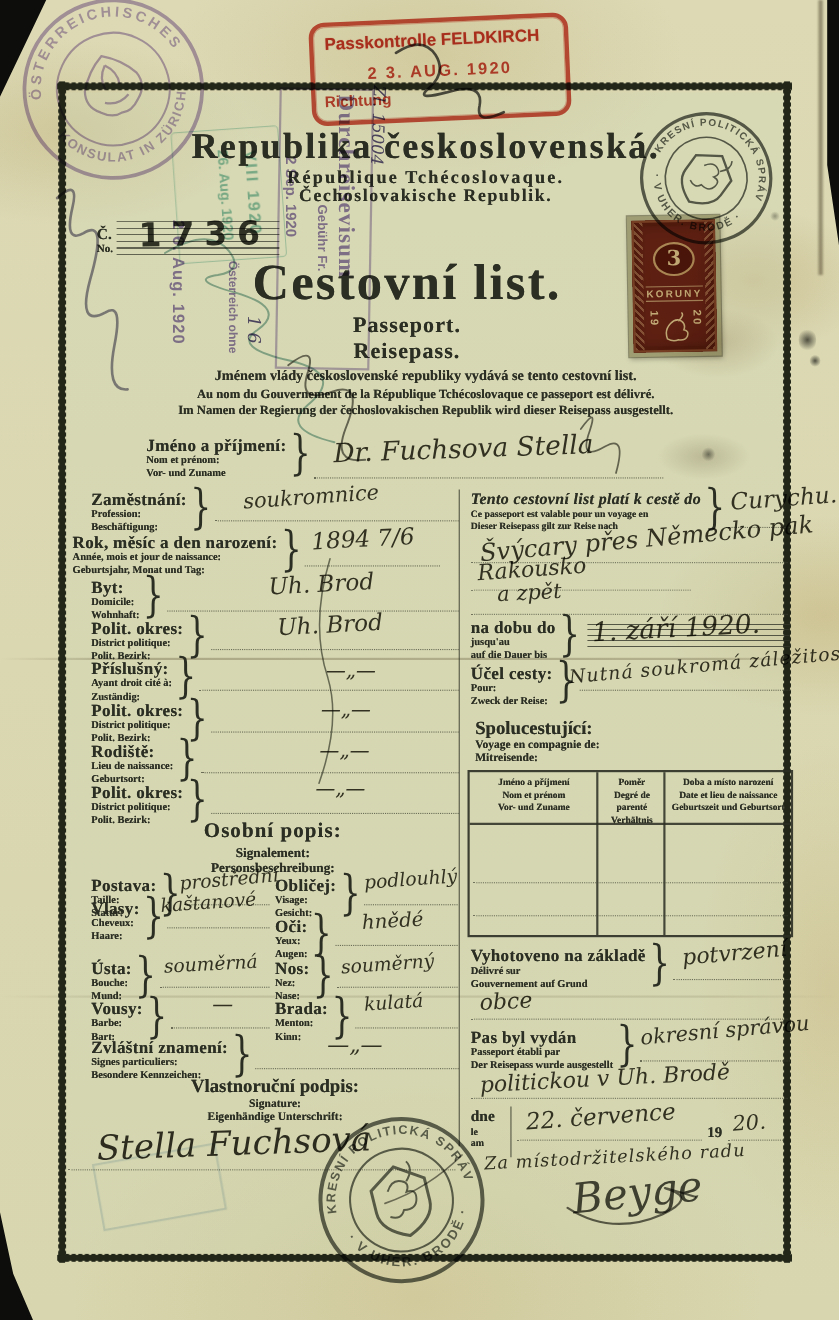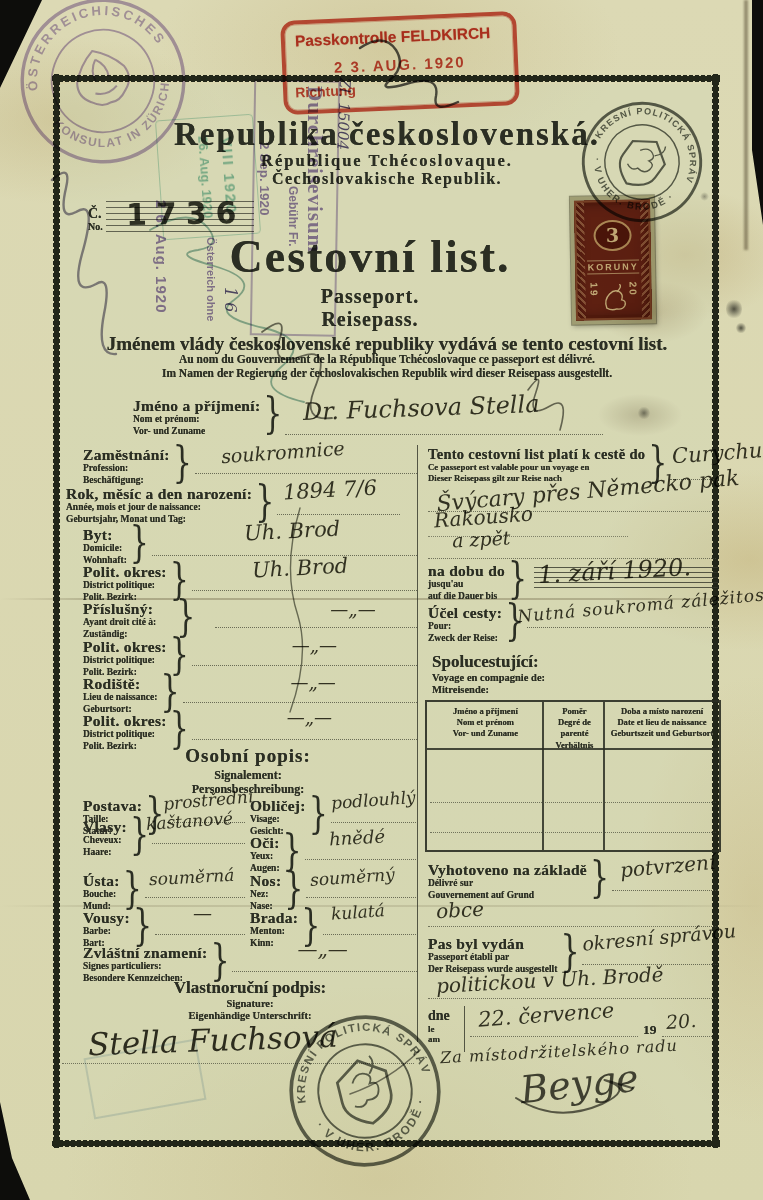--- a/index.html
+++ b/index.html
@@ -61,21 +61,21 @@
 
   <div class="print" style="position:absolute;left:88px;top:206px;font-weight:700;font-size:14px;">Č.</div>
   <div class="print" style="position:absolute;left:88px;top:221px;font-weight:700;font-size:10px;">No.</div>
   <div style="position:absolute;left:106px;top:201px;width:148px;height:36px;background:repeating-linear-gradient(to bottom,rgba(58,60,48,.75) 0 1px,transparent 1px 6px);"></div>
   <div style="position:absolute;left:126px;top:196px;font-family:'DejaVu Sans',sans-serif;font-weight:700;font-size:30px;letter-spacing:9px;color:rgba(33,36,28,.9);transform:rotate(-1deg);mix-blend-mode:multiply;">1736</div>
 
   <div class="print ctr" style="position:absolute;left:120px;top:230px;width:500px;font-weight:700;font-size:46px;letter-spacing:2px;font-family:'Liberation Serif',serif;">Cestovní list.</div>
   <div class="print ctr" style="position:absolute;left:120px;top:285px;width:500px;font-weight:700;font-size:20px;letter-spacing:1px;">Passeport.</div>
   <div class="print ctr" style="position:absolute;left:120px;top:308px;width:500px;font-weight:700;font-size:20px;letter-spacing:1px;">Reisepass.</div>
 
-  <div class="print ctr" style="position:absolute;left:57px;top:333px;width:660px;font-weight:700;font-size:19px;">Jménem vlády československé republiky vydává se tento cestovní list.</div>
+  <div class="print ctr" style="position:absolute;left:57px;top:333px;width:660px;font-weight:700;font-size:13px;">Jménem vlády československé republiky vydává se tento cestovní list.</div>
   <div class="print ctr" style="position:absolute;left:57px;top:353px;width:660px;font-weight:700;font-size:11.5px;">Au nom du Gouvernement de la République Tchécoslovaque ce passeport est délivré.</div>
   <div class="print ctr" style="position:absolute;left:57px;top:367px;width:660px;font-weight:700;font-size:11.5px;">Im Namen der Regierung der čechoslovakischen Republik wird dieser Reisepass ausgestellt.</div>
 
   <div class="row" style="left:133px;top:398px;width:470px;">
     <div class="print">
       <div class="cz">Jméno a příjmení:</div>
       <div class="sub">Nom et prénom:</div>
       <div class="sub">Vor- und Zuname</div>
     </div>
     <div class="brace">}</div>
@@ -128,21 +128,21 @@
         <div class="cz">Polit. okres:</div>
         <div class="sub">District politique:</div>
         <div class="sub">Polit. Bezirk:</div>
       </div>
     <div class="brace">}</div>
     <div class="fill">
         <div class="dl" style="top:26px;"></div>
         <div class="hand" style="position:absolute;left:60px;top:-8px;font-size:21px;transform:rotate(-3deg);">Uh. Brod</div>
       </div>
   </div>
-  <div class="row" style="left:83px;top:601px;width:334px;gap:17px;">
+  <div class="row" style="left:83px;top:601px;width:334px;">
     <div class="print">
         <div class="cz">Příslušný:</div>
         <div class="sub">Ayant droit cité à:</div>
         <div class="sub">Zuständig:</div>
       </div>
     <div class="brace">}</div>
     <div class="fill">
         <div class="dl" style="top:26px;"></div>
         <div class="hand" style="position:absolute;left:115px;top:-2px;font-size:18px;">—„—</div>
       </div>
@@ -299,21 +299,21 @@
   </div>
 
   <div class="print ctr" style="position:absolute;left:110px;top:978px;width:280px;font-weight:700;font-size:17px;">Vlastnoruční podpis:</div>
   <div class="print ctr" style="position:absolute;left:110px;top:998px;width:280px;font-weight:700;font-size:10.5px;">Signature:</div>
   <div class="print ctr" style="position:absolute;left:110px;top:1010px;width:280px;font-weight:700;font-size:10.5px;">Eigenhändige Unterschrift:</div>
   <div style="position:absolute;left:62px;top:1063px;width:352px;border-bottom:1.5px dotted rgba(70,72,55,.7);"></div>
   <div class="hand" style="position:absolute;left:88px;top:1022px;font-size:31px;transform:rotate(-2deg);color:#35342b;">Stella Fuchsová</div>
 
   <div class="row" style="left:428px;top:447px;width:290px;">
     <div class="print">
-        <div class="cz" style="font-size:14.5px;">Tento cestovní list platí k cestě do</div>
+        <div class="cz" style="font-size:14.5px;font-style:italic;">Tento cestovní list platí k cestě do</div>
         <div class="sub" style="font-size:8.8px;">Ce passeport est valable pour un voyage en</div>
         <div class="sub" style="font-size:8.8px;">Dieser Reisepass gilt zur Reise nach</div>
       </div>
     <div class="brace">}</div>
     <div class="fill">
         <div class="dl" style="top:32px;"></div>
         <div class="hand" style="position:absolute;left:2px;top:-6px;font-size:21px;transform:rotate(-4deg);">Curychu.</div>
       </div>
   </div>
   <div class="hand" style="position:absolute;left:436px;top:478px;font-size:22px;transform:rotate(-5deg);">Švýcary přes Německo pak</div>

